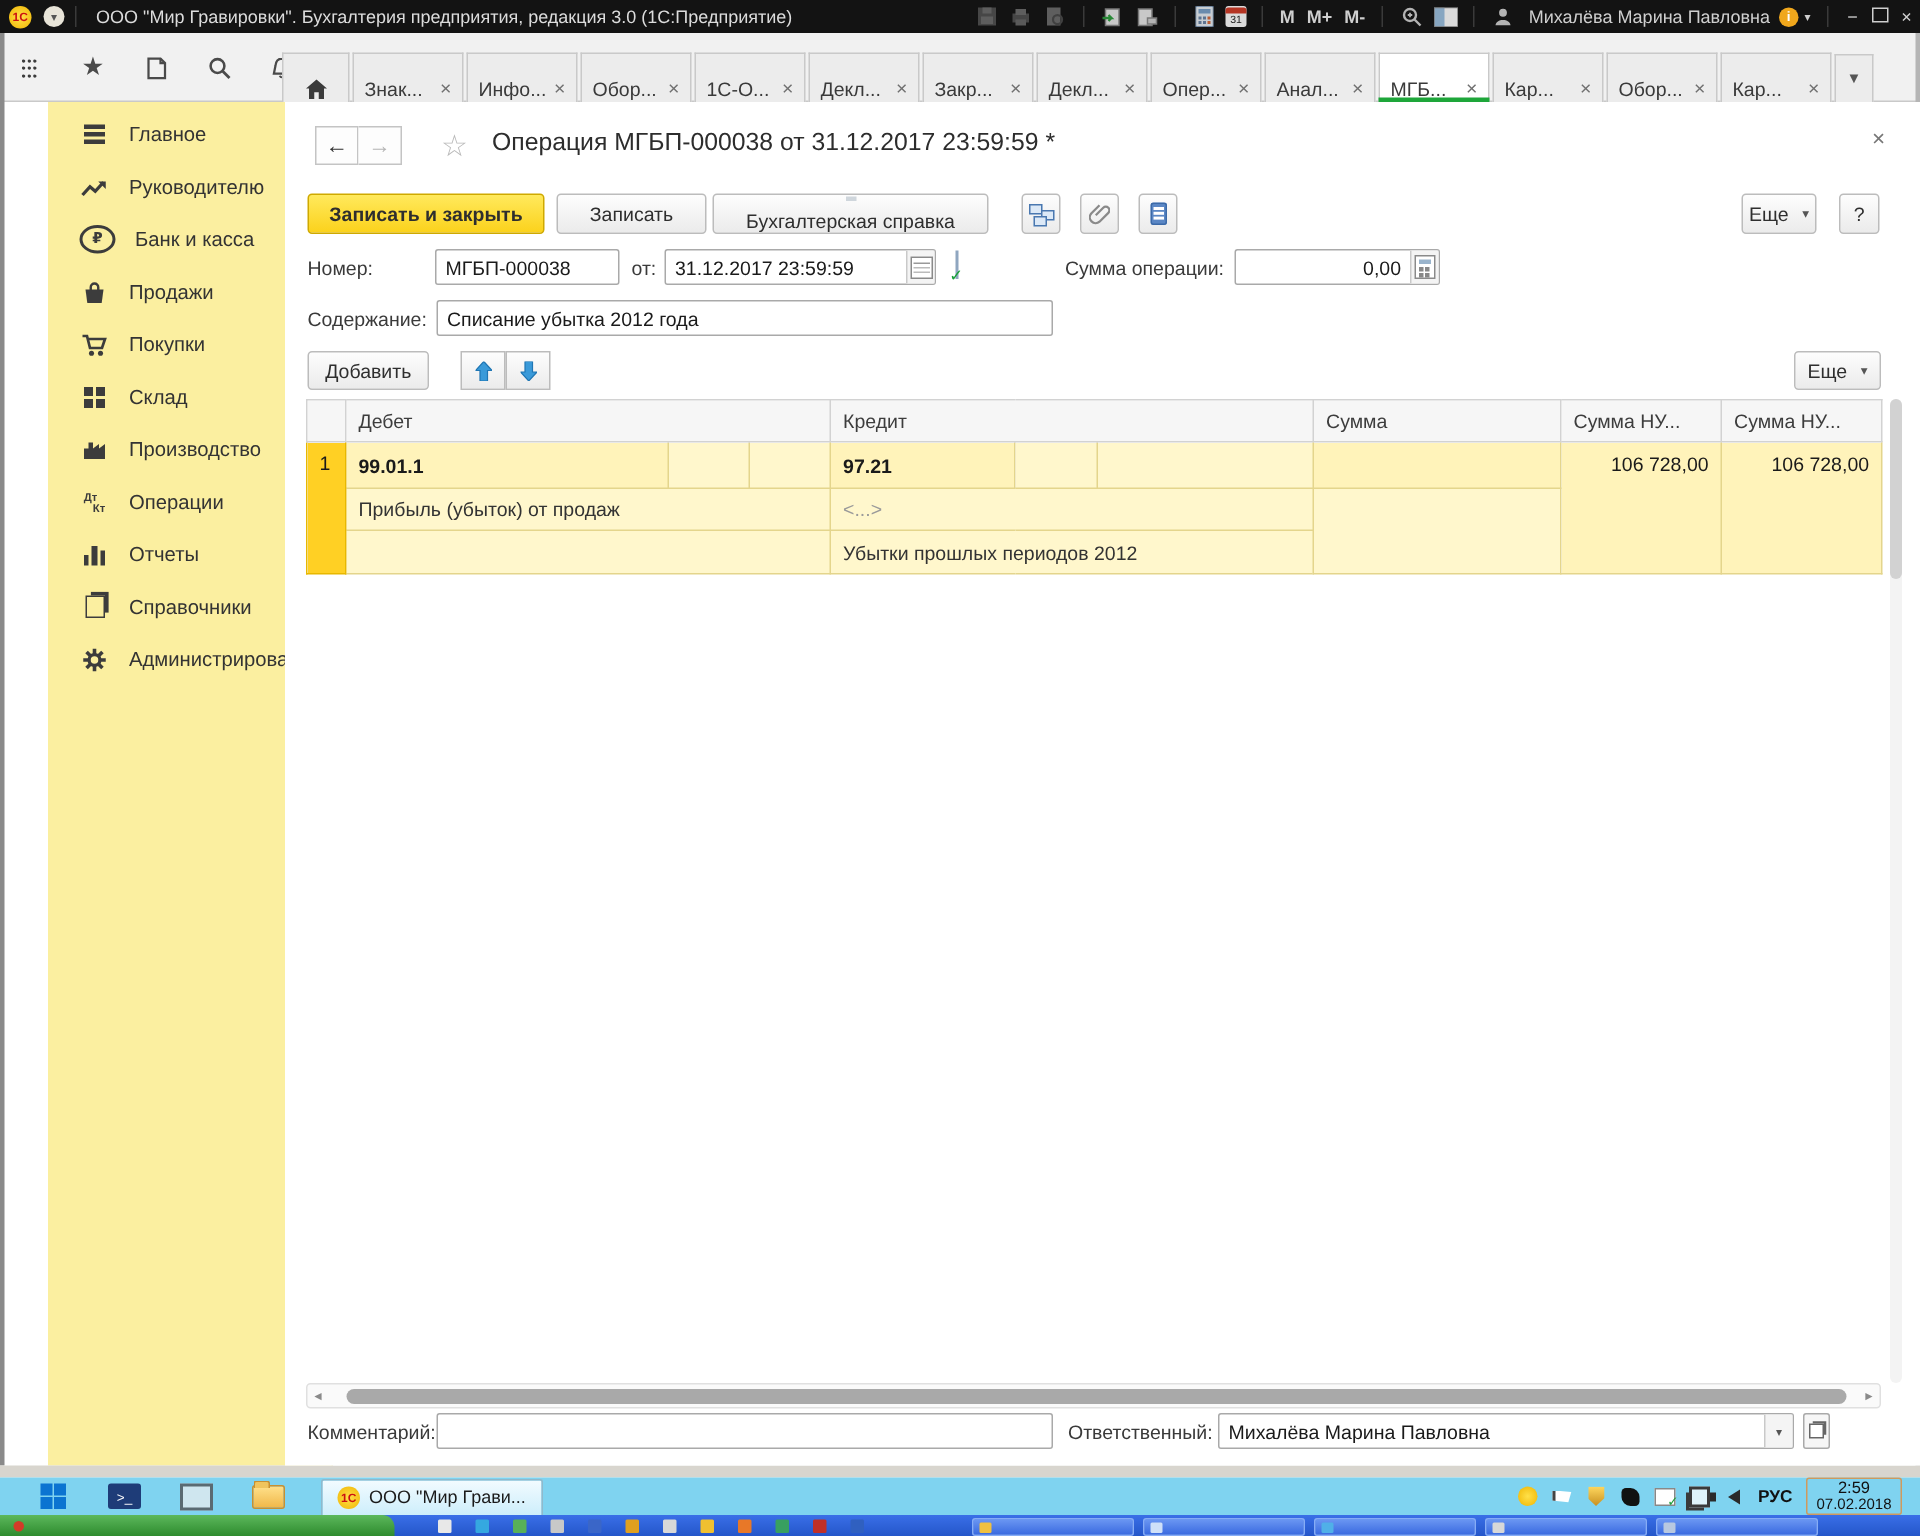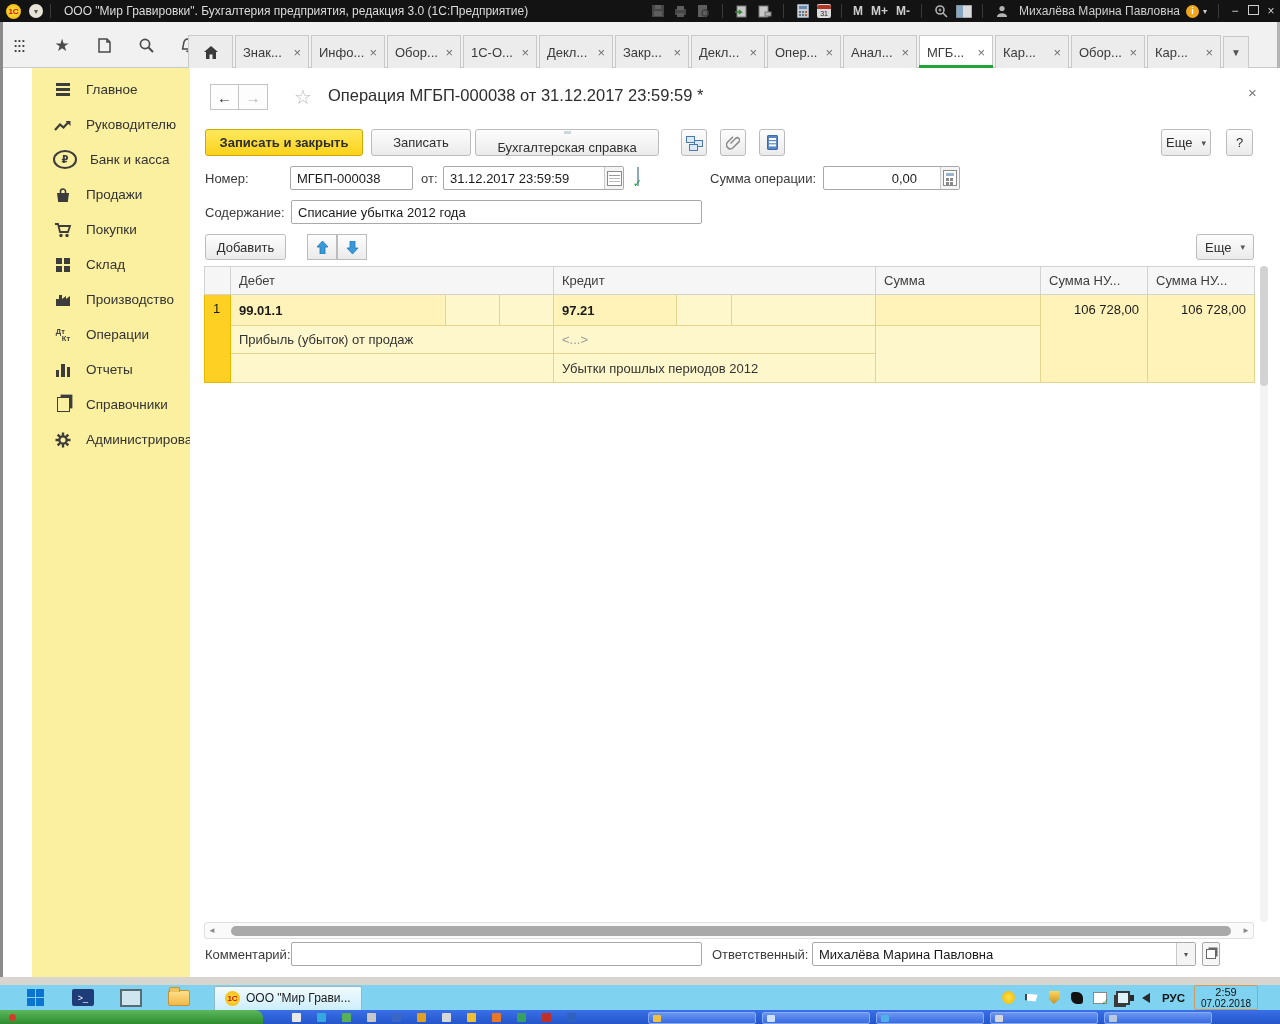--- a/index.html
+++ b/index.html
@@ -24,21 +24,21 @@
              display:flex;align-items:center;justify-content:center;}
   .winctl{color:#cfcfcf;font-size:12px;width:18px;text-align:center;}
   .maxbox{width:9px;height:8px;border:1px solid #cfcfcf;display:inline-block;}
   
   #tabbar{position:absolute;left:0;top:22px;width:1280px;height:46px;background:#f1f1f1;border-bottom:1px solid #c9c9c9;box-sizing:border-box;}
   .tabbar-icons{position:absolute;left:10px;top:0;height:46px;display:flex;align-items:center;gap:22px;color:#4a4a4a;}
   .panel-ico{width:20px;height:20px;display:flex;align-items:center;justify-content:center;}
   .dots9{font-size:8px;line-height:5px;letter-spacing:1px;color:#3c3c3c;text-align:center;}
   #tabs{position:absolute;left:188px;bottom:-1px;display:flex;align-items:flex-end;}
   .tab{height:32px;width:74px;box-sizing:border-box;background:#ececec;border:1px solid #c9c9c9;border-bottom:none;
-       display:flex;align-items:center;padding:16px 7px;margin-right:2px;font-size:13px;color:#3a3a3a;position:relative;}
+       display:flex;align-items:flex-start;padding:16px 7px;margin-right:2px;font-size:13px;color:#3a3a3a;position:relative;}
   .tab.home{width:45px;justify-content:center;}
   .tab .tab-label{white-space:nowrap;overflow:hidden;}
   .tab .tab-close{margin-left:auto;color:#707070;font-size:13px;line-height:1;}
   .tab.active{background:#fff;}
   .tab.active::after{content:"";position:absolute;left:-1px;right:-1px;bottom:0;height:3px;background:#1ea63a;}
   .tab-overflow{height:32px;width:26px;box-sizing:border-box;background:#ececec;border:1px solid #c9c9c9;border-bottom:none;
        display:flex;align-items:center;justify-content:center;color:#555;font-size:10px;}
   
   #sidebar{position:absolute;left:0;top:68px;width:190px;height:909px;background:#fbefa0;box-sizing:border-box;border-right:1px solid #ddd2a0;margin-left:32px;}
   .side-item{height:35px;display:flex;align-items:center;padding-left:21px;gap:13px;color:#333;font-size:13.5px;}
@@ -63,21 +63,21 @@
   #form-title{position:absolute;left:138px;top:18px;font-size:16.5px;color:#2d2d2d;white-space:nowrap;}
   .star{position:absolute;left:104px;top:17px;font-size:20px;color:#b9b9b9;}
   .form-close{position:absolute;left:1058px;top:16px;font-size:15px;color:#777;}
   .btn{box-sizing:border-box;background:linear-gradient(#fdfdfd,#ebebeb);border:1px solid #bcbcbc;border-radius:3px;
        font-size:13px;color:#2e2e2e;display:flex;align-items:center;justify-content:center;position:absolute;gap:6px;}
   .btn-yellow{background:linear-gradient(#ffe95c,#fbd21c);border-color:#cfa900;font-weight:bold;}
   .caret{font-size:9px;color:#555;margin-left:3px;}
   .fld-label{position:absolute;font-size:13px;color:#3a3a3a;white-space:nowrap;}
   .inp{position:absolute;box-sizing:border-box;border:1px solid #a9a9a9;border-radius:2px;font-size:13px;color:#1a1a1a;
        padding:0 6px;font-family:"Liberation Sans","DejaVu Sans",sans-serif;background:#fff;height:24px;}
-  .inp-wrap{position:absolute;box-sizing:border-box;border:1px solid #a9a9a9;border-radius:2px;height:24px;background:#fff;display:flex;align-items:center;gap:17px;}
+  .inp-wrap{position:absolute;box-sizing:border-box;border:1px solid #a9a9a9;border-radius:2px;height:24px;background:#fff;display:flex;align-items:center;}
   .inp-wrap input{border:none;outline:none;flex:1;font-size:13px;padding:0 6px;min-width:0;background:transparent;
                   font-family:"Liberation Sans","DejaVu Sans",sans-serif;color:#1a1a1a;}
   .mini-btn{width:18px;height:22px;border-left:1px solid #c9c9c9;display:flex;align-items:center;justify-content:center;background:#f4f4f4;}
   .right-al input{text-align:right;}
   .arrow-btn{width:30px;height:26px;box-sizing:border-box;background:linear-gradient(#fdfdfd,#ebebeb);border:1px solid #bcbcbc;
              display:flex;align-items:center;justify-content:center;}
   
   #optable{position:absolute;left:14px;top:198px;width:1050px;border:1px solid #c0c0c0;border-collapse:collapse;table-layout:fixed;font-size:13px;}
   #optable th{background:#f6f6f6;color:#3d3d3d;font-weight:normal;text-align:left;height:27px;padding:0 8px;
               border:1px solid #d2d2d2;overflow:hidden;white-space:nowrap;}
@@ -103,21 +103,21 @@
   #taskbar1{position:absolute;left:0;top:985px;width:1280px;height:25px;background:#7fd3f0;display:flex;align-items:center;}
   .tb1-ico{margin-left:22px;width:26px;height:20px;display:flex;align-items:center;justify-content:center;}
   .winlogo{display:grid;grid-template-columns:8px 8px;grid-template-rows:8px 8px;gap:1px;}
   .winlogo b{background:#0b74d1;}
   .ps-ico{width:22px;height:17px;background:#1e3c78;border-radius:2px;color:#fff;font-size:9px;display:flex;align-items:center;justify-content:center;}
   .pc-ico{width:18px;height:14px;border:2px solid #5a6a72;background:#cfe6ef;}
   .folder-ico{width:20px;height:14px;background:linear-gradient(#ffe08a,#f0b84a);border:1px solid #c89030;border-radius:2px;position:relative;}
   .folder-ico::before{content:"";position:absolute;left:0;top:-4px;width:9px;height:4px;background:#f0c45c;border:1px solid #c89030;border-bottom:none;border-radius:2px 2px 0 0;}
   .task-btn{margin-left:22px;height:23px;background:linear-gradient(#f2fbff,#cdeefb);border:1px solid #8fb9cc;border-bottom:none;border-radius:2px 2px 0 0;
             display:flex;align-items:center;gap:6px;padding:0 10px;font-size:12px;color:#1a1a1a;}
-  .tray{position:absolute;right:0;top:0;height:25px;display:flex;align-items:center;gap:9px;padding-right:22px;}
+  .tray{position:absolute;right:0;top:0;height:25px;display:flex;align-items:center;gap:9px;padding-right:12px;}
   .tray-ico{width:14px;height:14px;display:flex;align-items:center;justify-content:center;}
   .flag{width:11px;height:8px;background:#fff;clip-path:polygon(0 0,100% 15%,85% 100%,0 85%);border-left:2px solid #444;}
   .shield{width:11px;height:13px;background:linear-gradient(#ffd75e,#c89020);clip-path:polygon(0 0,100% 0,100% 60%,50% 100%,0 60%);}
   .blackblob{width:12px;height:12px;background:#111;border-radius:3px 6px 3px 6px;}
   .mailok{width:13px;height:10px;background:#fff;border:1px solid #888;position:relative;}
   .mailok::after{content:"✓";position:absolute;right:-3px;bottom:-4px;color:#1f9e3a;font-size:9px;font-weight:bold;}
   .netmon{width:13px;height:10px;border:2px solid #3a3a3a;background:#dff3fa;box-shadow:-3px 3px 0 -1px #3a3a3a;}
   .speaker{width:0;height:0;border-top:5px solid transparent;border-bottom:5px solid transparent;border-right:8px solid #2a2a2a;position:relative;}
   .speaker::before{content:"";position:absolute;left:-12px;top:-3px;width:4px;height:6px;background:#2a2a2a;}
   .lang{font-size:11.5px;font-weight:bold;color:#111;}

